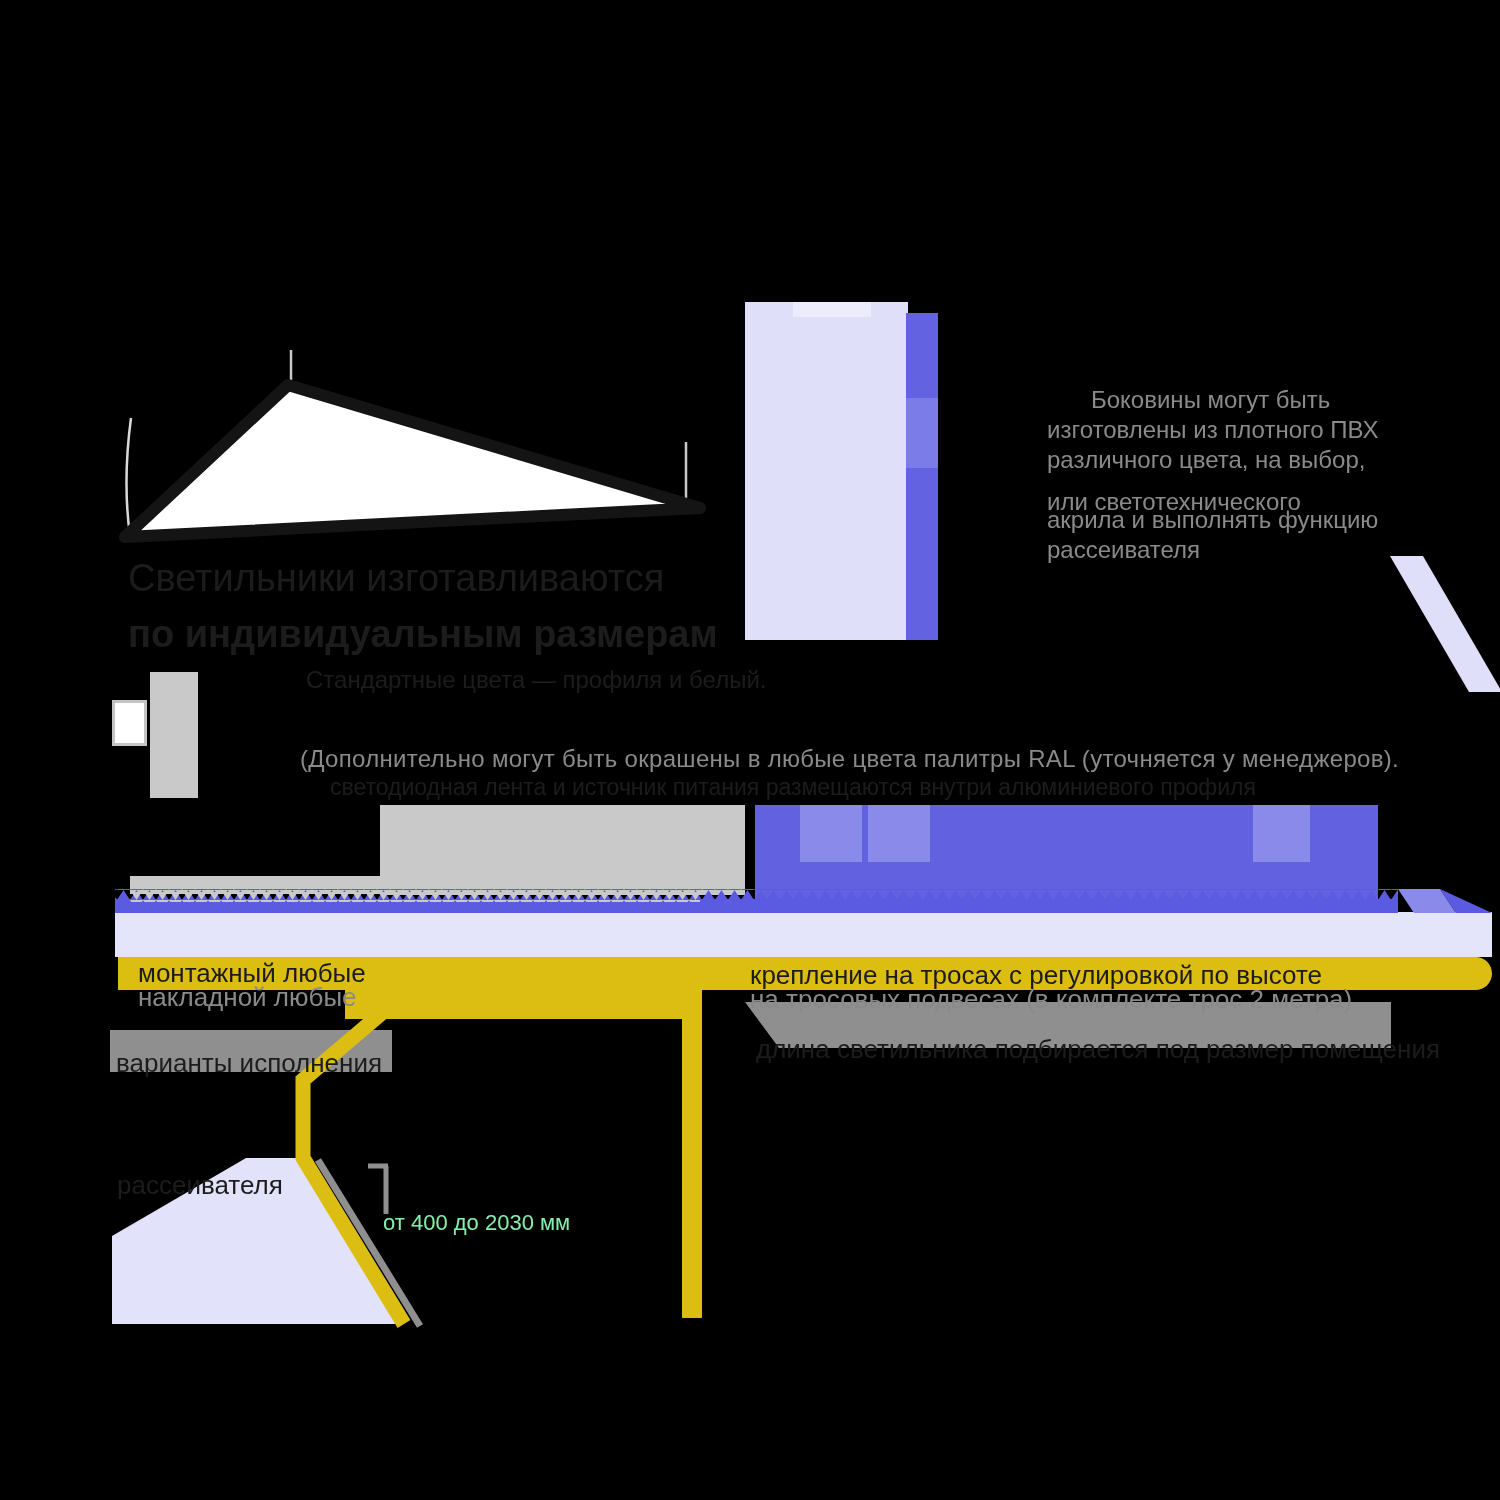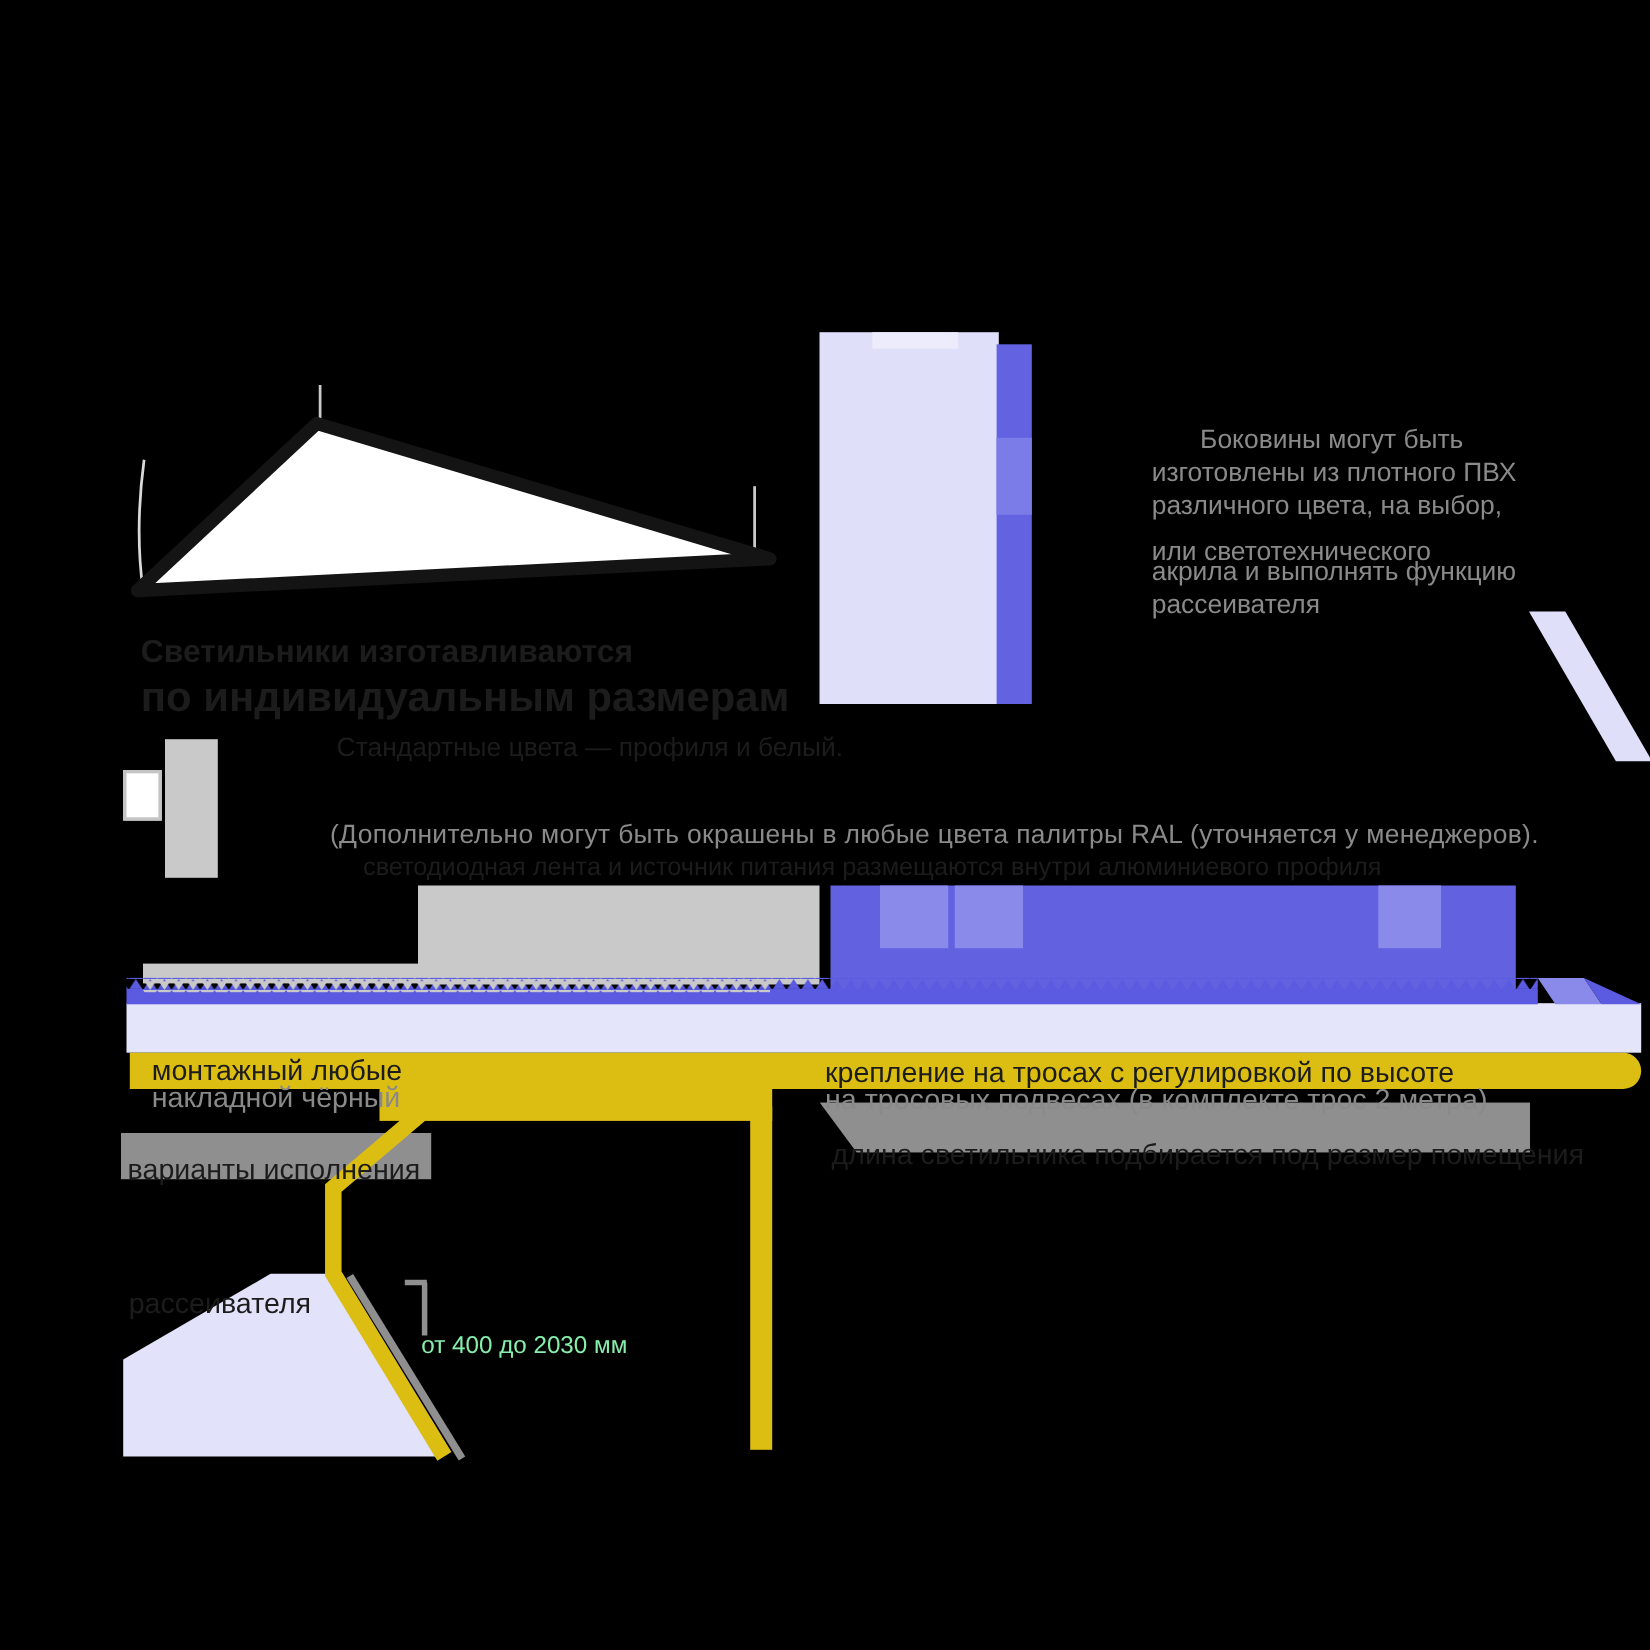--- a/index.html
+++ b/index.html
@@ -68,37 +68,37 @@
     <polygon points="1440,889 1492,913 1456,913" fill="#5B5BE1"></polygon>
 
     <polygon points="246,1158 303,1158 399,1324 112,1324 112,1236" fill="#E2E2FA"></polygon>
 
     <path d="M390,1006 L303,1080 L303,1158 L404,1324" stroke="#DCBE13" stroke-width="15" fill="none"></path>
 
     <path d="M318,1160 L420,1326" stroke="#8F8F8F" stroke-width="7" fill="none"></path>
     <path d="M368,1166 L388,1166 M386,1166 L386,1214" stroke="#909090" stroke-width="5" fill="none"></path>
   </svg>
 
-  <div class="t dark z10" style="left:128px;top:576px;font-size:29px;font-weight:700;">Светильники изготавливаются</div>
+  <div class="t dark z10" style="left:128px;top:556px;font-size:38px;font-weight:400;">Светильники изготавливаются</div>
   <div class="t dark z10" style="left:128px;top:612px;font-size:38px;font-weight:700;">по индивидуальным размерам</div>
 
   <div class="t dark z10" style="left:306px;top:666px;font-size:24px;">Стандартные цвета — профиля и белый.</div>
   <div class="t gray z10" style="left:300px;top:710px;font-size:24px;letter-spacing:.3px;margin-top:35px;">(Дополнительно могут быть окрашены в любые цвета палитры RAL (уточняется у менеджеров).</div>
 
   <div class="t gray z10" style="left:1047px;top:386px;font-size:24px;margin-left:44px;">Боковины могут быть</div>
   <div class="t gray z10" style="left:1047px;top:416px;font-size:24px;">изготовлены из плотного ПВХ</div>
   <div class="t gray z10" style="left:1047px;top:446px;font-size:24px;">различного цвета, на выбор,</div>
   <div class="t gray z10" style="left:1047px;top:488px;font-size:24px;">или светотехнического</div>
   <div class="t gray z10" style="left:1047px;top:506px;font-size:24px;">акрила и выполнять функцию</div>
   <div class="t gray z10" style="left:1047px;top:536px;font-size:24px;">рассеивателя</div>
 
   <div class="t dark z10" style="left:330px;top:774px;font-size:23px;">светодиодная лента и источник питания размещаются внутри алюминиевого профиля</div>
 
   <div class="t dark z10" style="left:138px;top:958px;font-size:26px;">монтажный любые</div>
-  <div class="t gray z10" style="left:138px;top:982px;font-size:26px;">накладной чёрный</div>
+  <div class="t gray z10" style="left:138px;top:982px;font-size:26px;">накладной любые</div>
 
   <div class="t dark z10" style="left:750px;top:960px;font-size:26px;">крепление на тросах с регулировкой по высоте</div>
   <div class="t gray z10" style="left:750px;top:984px;font-size:26px;">на тросовых подвесах (в комплекте трос 2 метра)</div>
 
   <div class="t dark z10" style="left:116px;top:1048px;font-size:26px;">варианты исполнения</div>
   <div class="t dark z10" style="left:756px;top:1034px;font-size:26px;">длина светильника подбирается под размер помещения</div>
 
   <div class="t dark z10" style="left:117px;top:1170px;font-size:26px;">рассеивателя</div>
 
   <div class="t z10" style="left:383px;top:1210px;font-size:22px;color:#86efac;">от 400 до 2030 мм</div>

